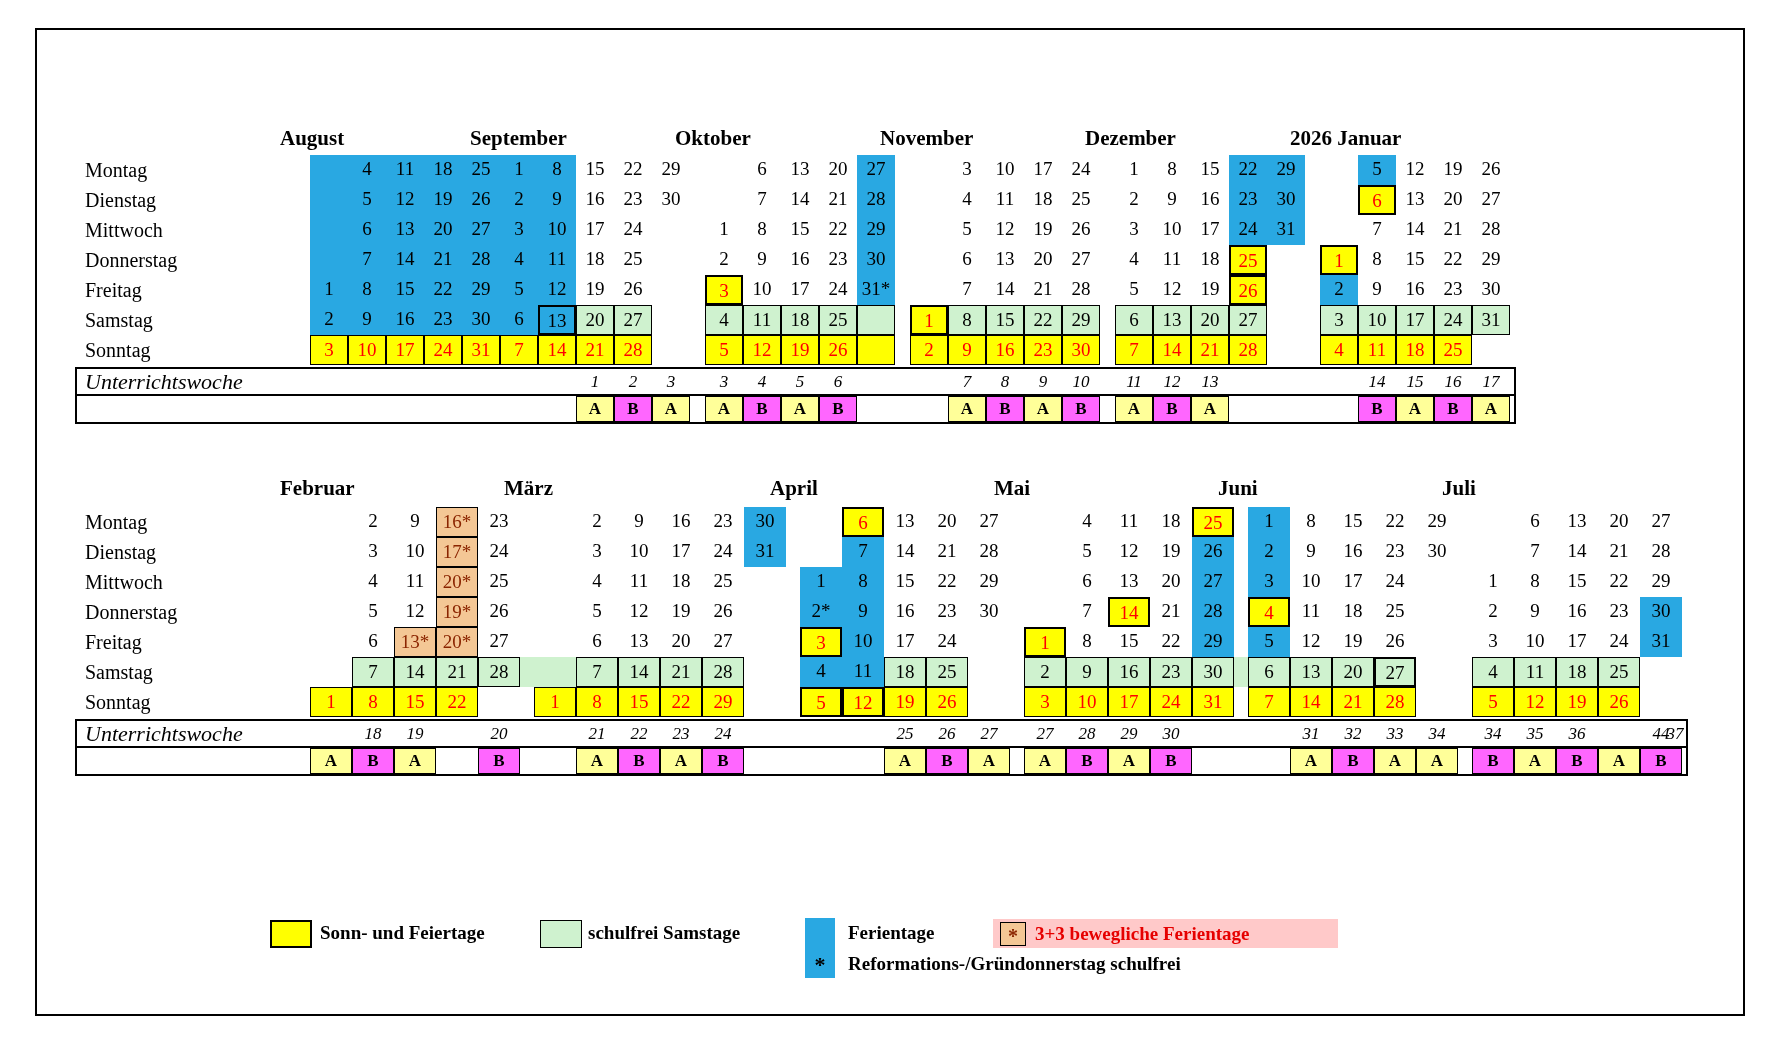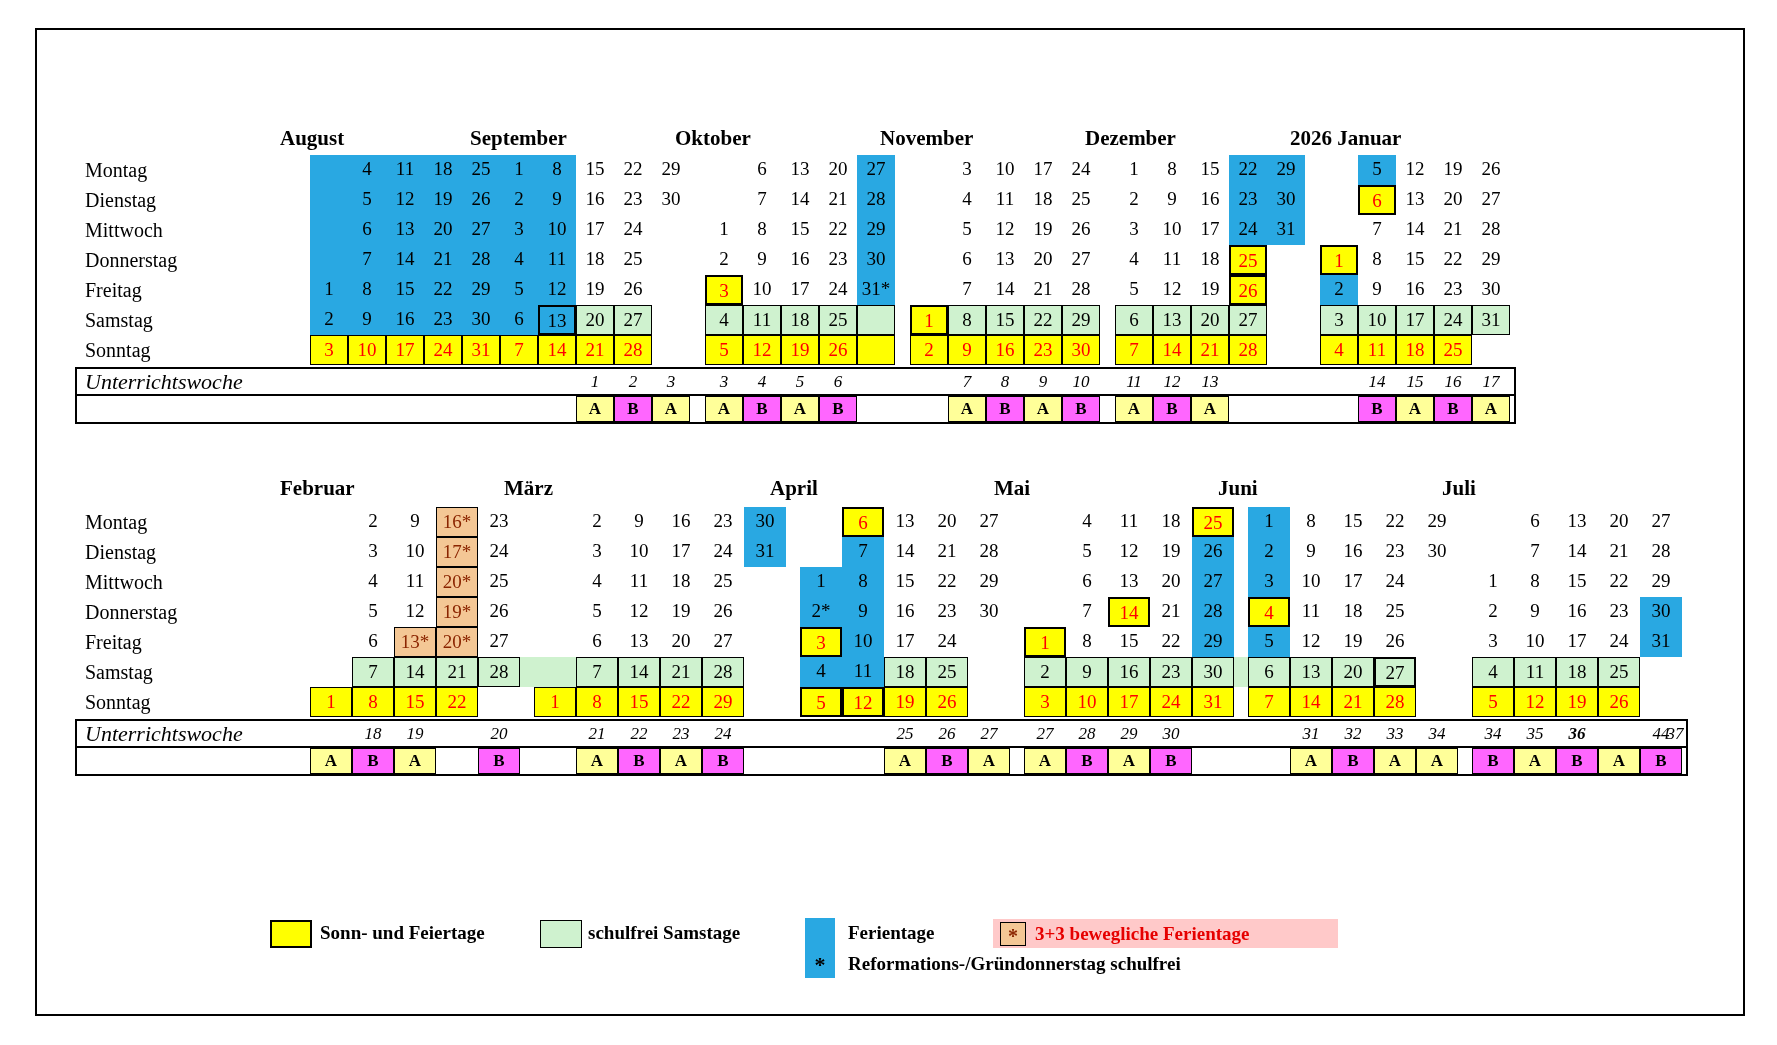--- a/index.html
+++ b/index.html
@@ -527,21 +527,21 @@
         <div class="wk-num" style="left: 1213px; width: 42px;">31</div>
         <div class="wk-num" style="left: 1255px; width: 42px;">32</div>
         <div class="wk-num" style="left: 1297px; width: 42px;">33</div>
         <div class="wk-num" style="left: 1339px; width: 42px;">34</div>
         <div class="ab-cell" style="left: 1213px; width: 42px; background: var(--wa);">A</div>
         <div class="ab-cell" style="left: 1255px; width: 42px; background: var(--wb);">B</div>
         <div class="ab-cell" style="left: 1297px; width: 42px; background: var(--wa);">A</div>
         <div class="ab-cell" style="left: 1339px; width: 42px; background: var(--wa);">A</div>
         <div class="wk-num" style="left: 1395px; width: 42px;">34</div>
         <div class="wk-num" style="left: 1437px; width: 42px;">35</div>
-        <div class="wk-num" style="left: 1479px; width: 42px; font-weight: bold;">36</div>
+        <div class="wk-num" style="left: 1479px; width: 42px;">36</div>
         <div class="wk-num" style="left: 1577px; width: 42px;">37</div>
         <div class="wk-num" style="left: 1563px; width: 42px;">44</div>
         <div class="ab-cell" style="left: 1395px; width: 42px; background: var(--wb);">B</div>
         <div class="ab-cell" style="left: 1437px; width: 42px; background: var(--wa);">A</div>
         <div class="ab-cell" style="left: 1479px; width: 42px; background: var(--wb);">B</div>
         <div class="ab-cell" style="left: 1521px; width: 42px; background: var(--wa);">A</div>
         <div class="ab-cell" style="left: 1563px; width: 42px; background: var(--wb);">B</div>
       </div>
     </div>
 

